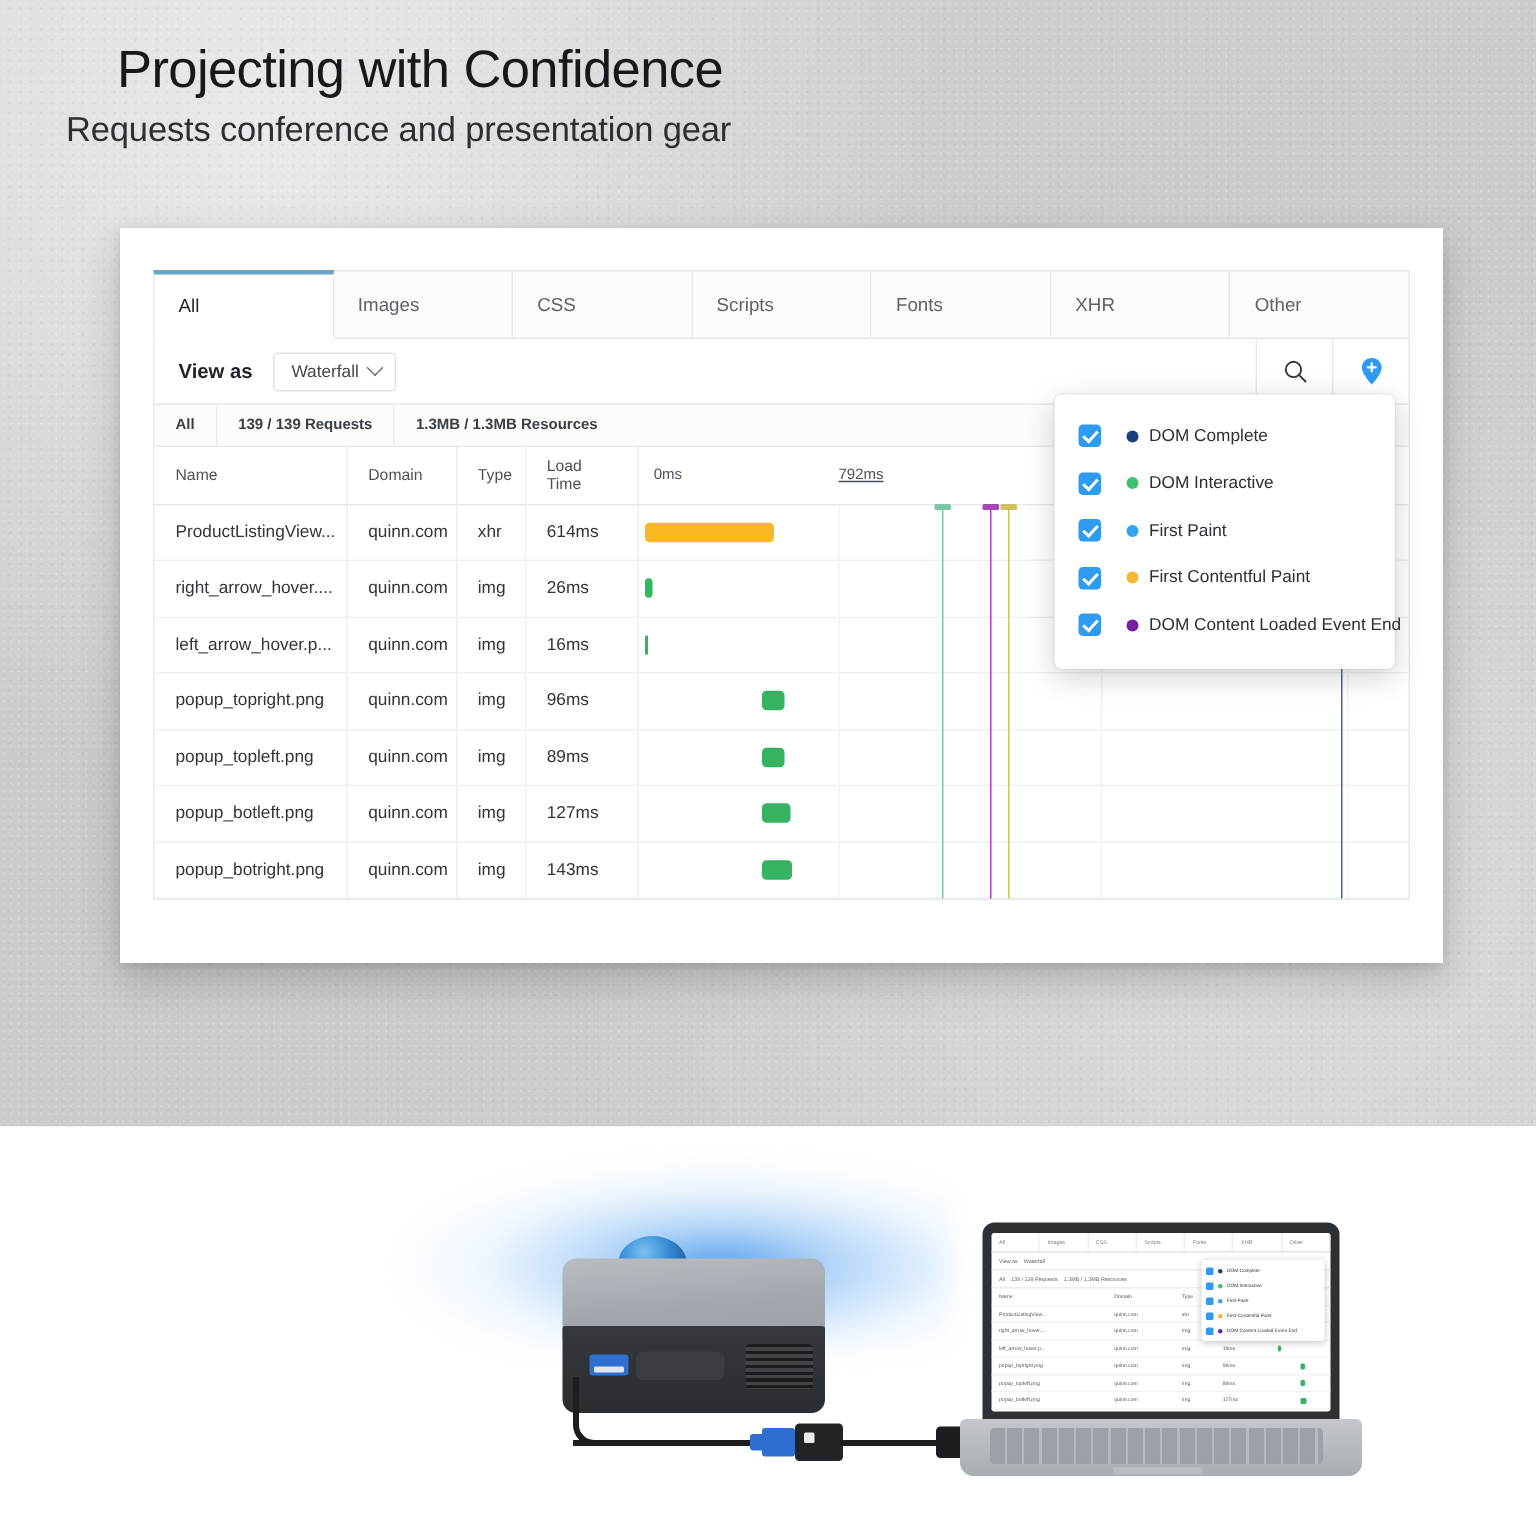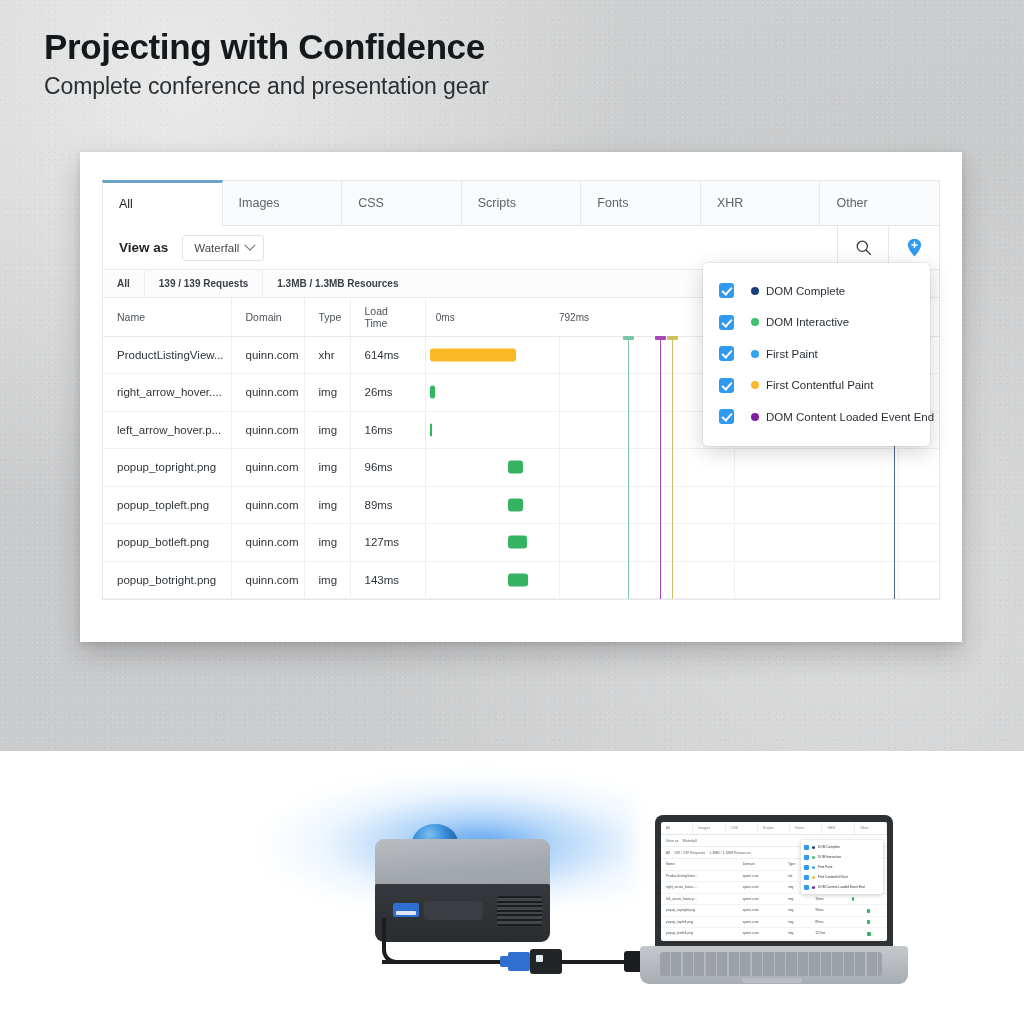--- a/index.html
+++ b/index.html
@@ -22,22 +22,22 @@
   .hero:after{
     content:""; position:absolute; inset:0; opacity:.5;
     background-image:
       radial-gradient(rgba(255,255,255,.5) .6px, transparent .7px),
       radial-gradient(rgba(120,120,122,.30) .6px, transparent .7px);
     background-size: 5px 5px, 7px 7px;
     background-position: 0 0, 3px 2px;
   }
   .hero-text { position: absolute; left: 44px; top: 26px; z-index: 4; }
   .hero-title {
-    font-size: 35px; font-weight: bold; color: #16191c;
-    letter-spacing: -.4px; line-height: 1.18; white-space: nowrap;
+    font-size: 35px; font-weight: normal; color: #16191c;
+    letter-spacing: -.4px; line-height: 1.18; white-space: nowrap; margin-left: 34px;
   }
   .hero-sub {
     font-size: 23px; color: #2b2f33; margin-top: 6px;
     letter-spacing: -.1px; white-space: nowrap;
   }
 
   
   .card {
     position: absolute; left: 80px; top: 152px;
     width: 882px; height: 490px;
@@ -220,21 +220,21 @@
   .mini-lab { font-size:3.2px; color:#2a3036; white-space:nowrap;}
 </style>
 </head>
 <body>
 
 <div id="stage">
 
   <div class="hero"></div>
   <div class="hero-text">
     <div class="hero-title">Projecting with Confidence</div>
-    <div class="hero-sub">Complete conference and presentation gear</div>
+    <div class="hero-sub">Requests conference and presentation gear</div>
   </div>
 
   <div class="card">
 
     <div class="tabs" id="tabbar">
         <div class="tab active">
           <span>All</span>
         </div>
         <div class="tab">
           <span>Images</span>
@@ -288,21 +288,21 @@
       <table>
         <thead>
           <tr>
             <th class="c-name">Name</th>
             <th class="c-dom">Domain</th>
             <th class="c-type">Type</th>
             <th class="c-load">Load Time</th>
             <th class="c-wf">
               <div class="axis" id="axis">
                   <div class="tick" style="left: 2%;">0ms</div>
-                  <div class="tick" style="left: 26%;">792ms</div>
+                  <div class="tick" style="left: 26%; text-decoration: underline;">792ms</div>
                   <div class="tick" style="left: 60%;">1.6s</div>
                 </div>
             </th>
           </tr>
         </thead>
         <tbody id="tbody">
             <tr>
               <td class="c-name">ProductListingView...</td>
               <td class="c-dom">quinn.com</td>
               <td class="c-type">xhr</td>

